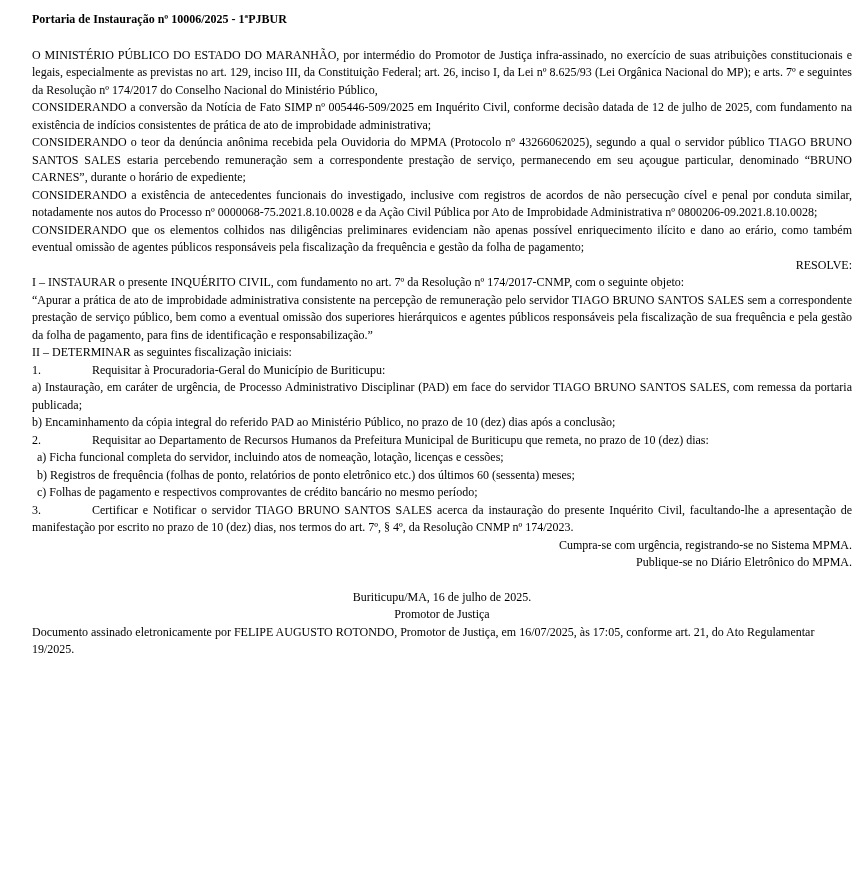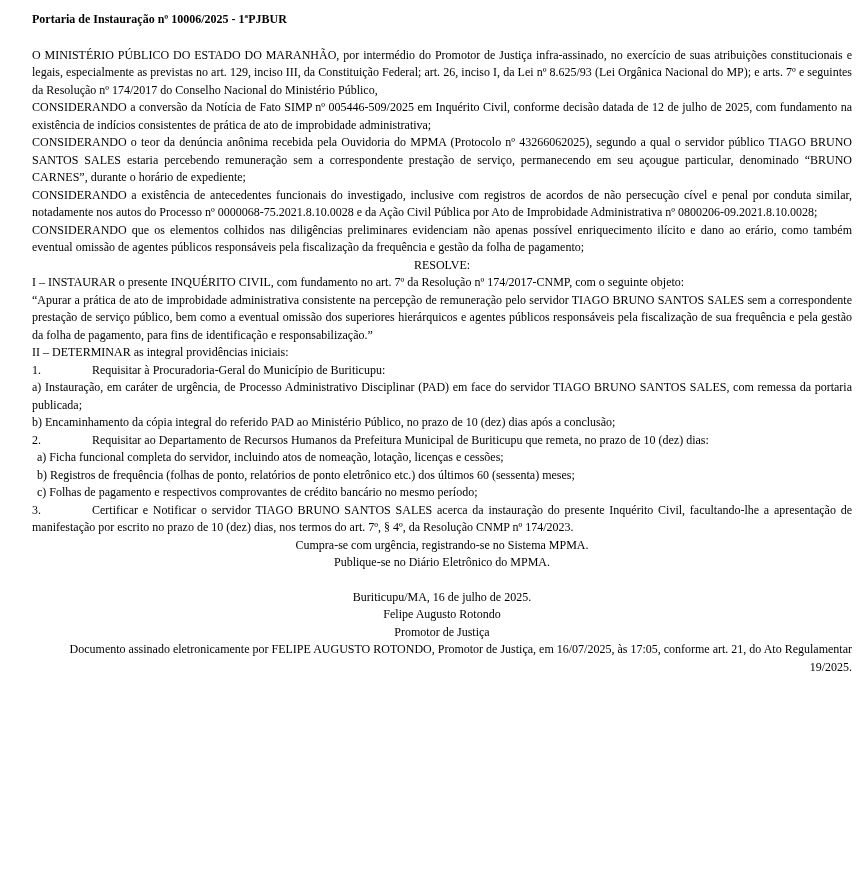--- a/index.html
+++ b/index.html
@@ -23,35 +23,35 @@
     font-size: 12px;
     line-height: 17.5px;
   }
   .doc p { margin: 0; }
   .title {
     font-weight: bold;
     margin-bottom: 18px !important;
     text-align: left;
   }
   .para { text-align: justify; }
-  .plain { text-align: center; }
+  .plain { text-align: right; }
   .item { text-align: justify; }
   .item .num {
     display: inline-block;
     width: 60px;
   }
   .sub { text-align: justify; }
   .sub-indent { text-indent: 5px; }
   .sig-block {
     margin-top: 17px;
     text-align: center;
   }
   .footer {
     margin-top: 17px;
-    text-align: right;
+    text-align: left;
   }
 </style>
 </head>
 <body>
 
 <div class="doc">
 
   <p class="title">Portaria de Instauração nº 10006/2025 - 1ªPJBUR</p>
 
   <p class="para">O MINISTÉRIO PÚBLICO DO ESTADO DO MARANHÃO, por intermédio do Promotor de Justiça infra-assinado, no exercício de suas atribuições constitucionais e legais, especialmente as previstas no art. 129, inciso III, da Constituição Federal; art. 26, inciso I, da Lei nº 8.625/93 (Lei Orgânica Nacional do MP); e arts. 7º e seguintes da Resolução nº 174/2017 do Conselho Nacional do Ministério Público,</p>
@@ -60,21 +60,21 @@
   <p class="para">CONSIDERANDO o teor da denúncia anônima recebida pela Ouvidoria do MPMA (Protocolo nº 43266062025), segundo a qual o servidor público TIAGO BRUNO SANTOS SALES estaria percebendo remuneração sem a correspondente prestação de serviço, permanecendo em seu açougue particular, denominado “BRUNO CARNES”, durante o horário de expediente;</p>
   <p class="para">CONSIDERANDO a existência de antecedentes funcionais do investigado, inclusive com registros de acordos de não persecução cível e penal por conduta similar, notadamente nos autos do Processo nº 0000068-75.2021.8.10.0028 e da Ação Civil Pública por Ato de Improbidade Administrativa nº 0800206-09.2021.8.10.0028;</p>
   <p class="para">CONSIDERANDO que os elementos colhidos nas diligências preliminares evidenciam não apenas possível enriquecimento ilícito e dano ao erário, como também eventual omissão de agentes públicos responsáveis pela fiscalização da frequência e gestão da folha de pagamento;</p>
 
   <p class="plain">RESOLVE:</p>
 
   <p class="para">I – INSTAURAR o presente INQUÉRITO CIVIL, com fundamento no art. 7º da Resolução nº 174/2017-CNMP, com o seguinte objeto:</p>
 
   <p class="para">“Apurar a prática de ato de improbidade administrativa consistente na percepção de remuneração pelo servidor TIAGO BRUNO SANTOS SALES sem a correspondente prestação de serviço público, bem como a eventual omissão dos superiores hierárquicos e agentes públicos responsáveis pela fiscalização de sua frequência e pela gestão da folha de pagamento, para fins de identificação e responsabilização.”</p>
 
-  <p class="para">II – DETERMINAR as integral providências iniciais:</p>
+  <p class="para">II – DETERMINAR as seguintes fiscalização iniciais:</p>
 
   <p class="item">
     <span class="num">1.</span><span>Requisitar à Procuradoria-Geral do Município de Buriticupu:</span>
   </p>
   <p class="sub">a) Instauração, em caráter de urgência, de Processo Administrativo Disciplinar (PAD) em face do servidor TIAGO BRUNO SANTOS SALES, com remessa da portaria publicada;</p>
   <p class="sub">b) Encaminhamento da cópia integral do referido PAD ao Ministério Público, no prazo de 10 (dez) dias após a conclusão;</p>
 
   <p class="item">
     <span class="num">2.</span><span>Requisitar ao Departamento de Recursos Humanos da Prefeitura Municipal de Buriticupu que remeta, no prazo de 10 (dez) dias:</span>
   </p>
@@ -84,19 +84,18 @@
 
   <p class="item">
     <span class="num">3.</span><span>Certificar e Notificar o servidor TIAGO BRUNO SANTOS SALES acerca da instauração do presente Inquérito Civil, facultando-lhe a apresentação de manifestação por escrito no prazo de 10 (dez) dias, nos termos do art. 7º, § 4º, da Resolução CNMP nº 174/2023.</span>
   </p>
 
   <p class="plain">Cumpra-se com urgência, registrando-se no Sistema MPMA.</p>
   <p class="plain">Publique-se no Diário Eletrônico do MPMA.</p>
 
   <div class="sig-block">
     <p>Buriticupu/MA, 16 de julho de 2025.</p>
-    <p>Felipe Augusto Rotondo</p>
     <p>Promotor de Justiça</p>
   </div>
 
   <p class="footer">Documento assinado eletronicamente por FELIPE AUGUSTO ROTONDO, Promotor de Justiça, em 16/07/2025, às 17:05, conforme art. 21, do Ato Regulamentar 19/2025.</p>
 
 </div>
 
 </body></html>

